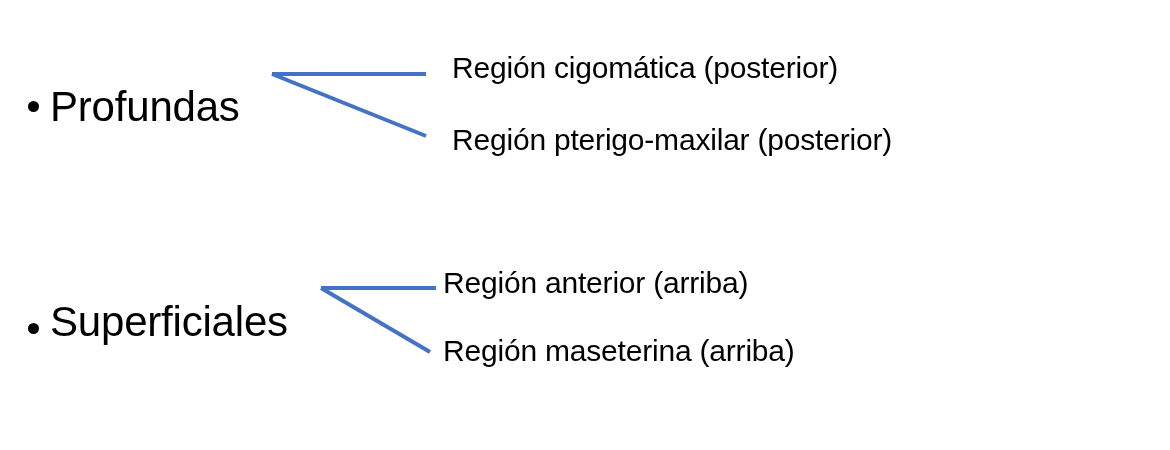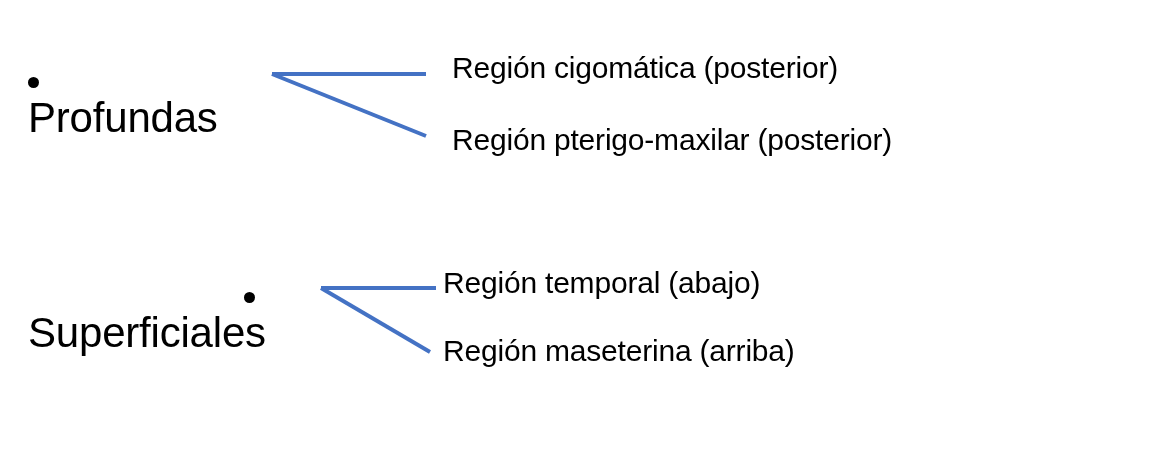--- a/index.html
+++ b/index.html
@@ -18,21 +18,20 @@
     overflow: hidden;
   }
   .group { position: absolute; }
 
   
   .bullet-item {
     position: absolute;
     display: flex;
     align-items: baseline;
     white-space: nowrap;
-    flex-direction: column;
   }
   .bullet-dot {
     width: 11px;
     height: 11px;
     border-radius: 50%;
     background: #000000;
     flex: 0 0 auto;
     position: relative;
     top: -9px;
     margin-right: 11px;
@@ -88,18 +87,18 @@
     <div class="bullet-item" style="left:28px; top:301px;align-items:flex-end;">
       <span class="bullet-dot"></span>
       <span class="bullet-label">Superficiales</span>
     </div>
 
     <svg class="connector" style="left:319px; top:270px;" width="120" height="95" viewBox="0 0 120 95">
       <line x1="2" y1="18" x2="117" y2="18" stroke="#4472C4" stroke-width="4" stroke-linecap="butt"></line>
       <line x1="2" y1="18" x2="111" y2="82" stroke="#4472C4" stroke-width="4" stroke-linecap="butt"></line>
     </svg>
 
-    <div class="leaf" style="left:443px; top:268px;">Región temporal (abajo)</div>
+    <div class="leaf" style="left:443px; top:268px;">Región anterior (arriba)</div>
 
     <div class="leaf" style="left:443px; top:336px;">Región maseterina (arriba)</div>
   </div>
 
 </div>
 
 </body></html>

